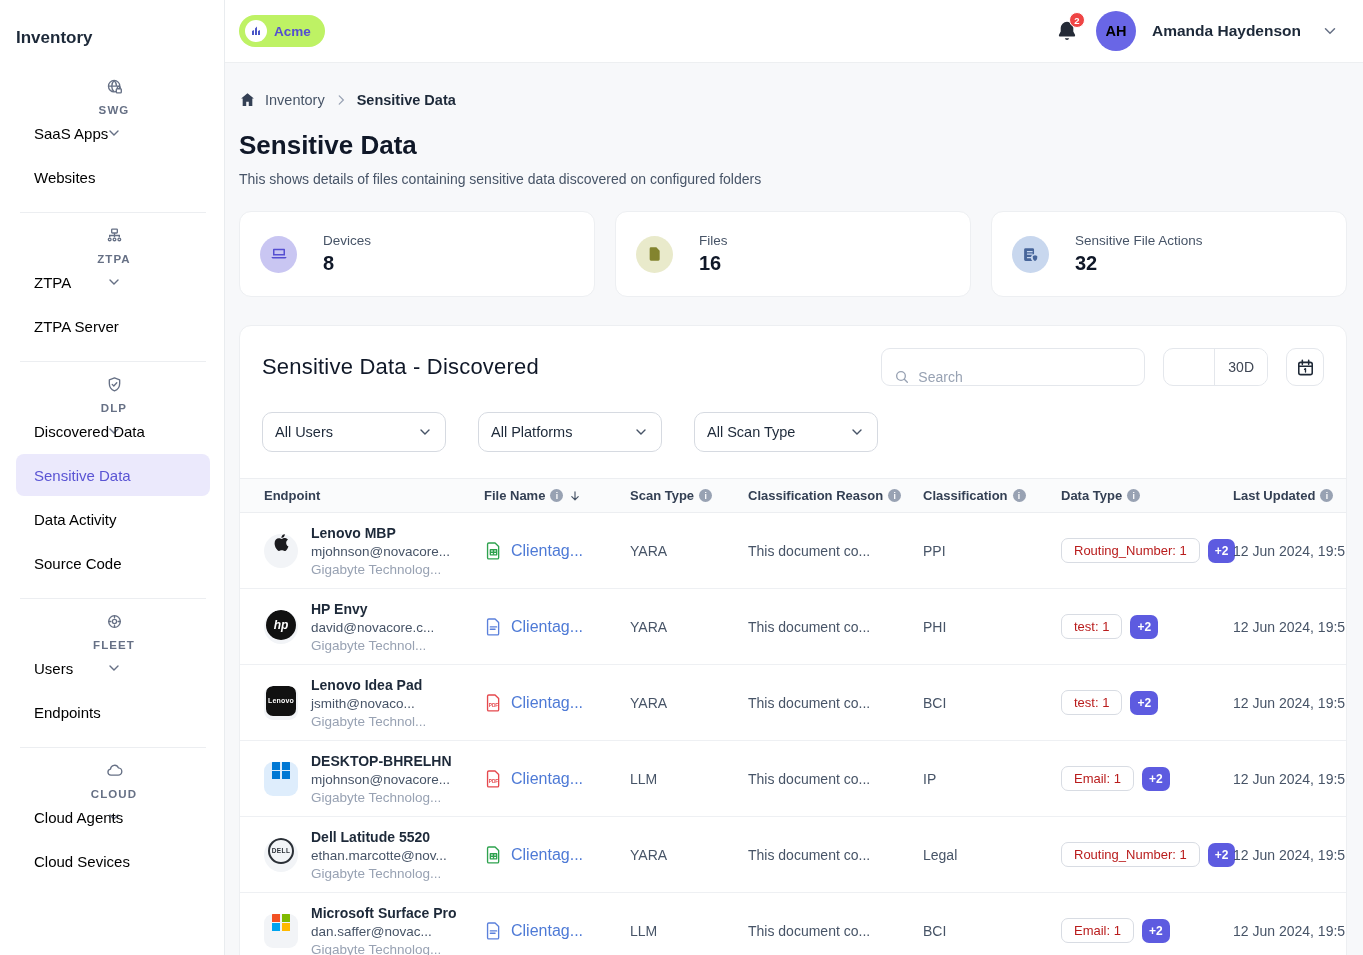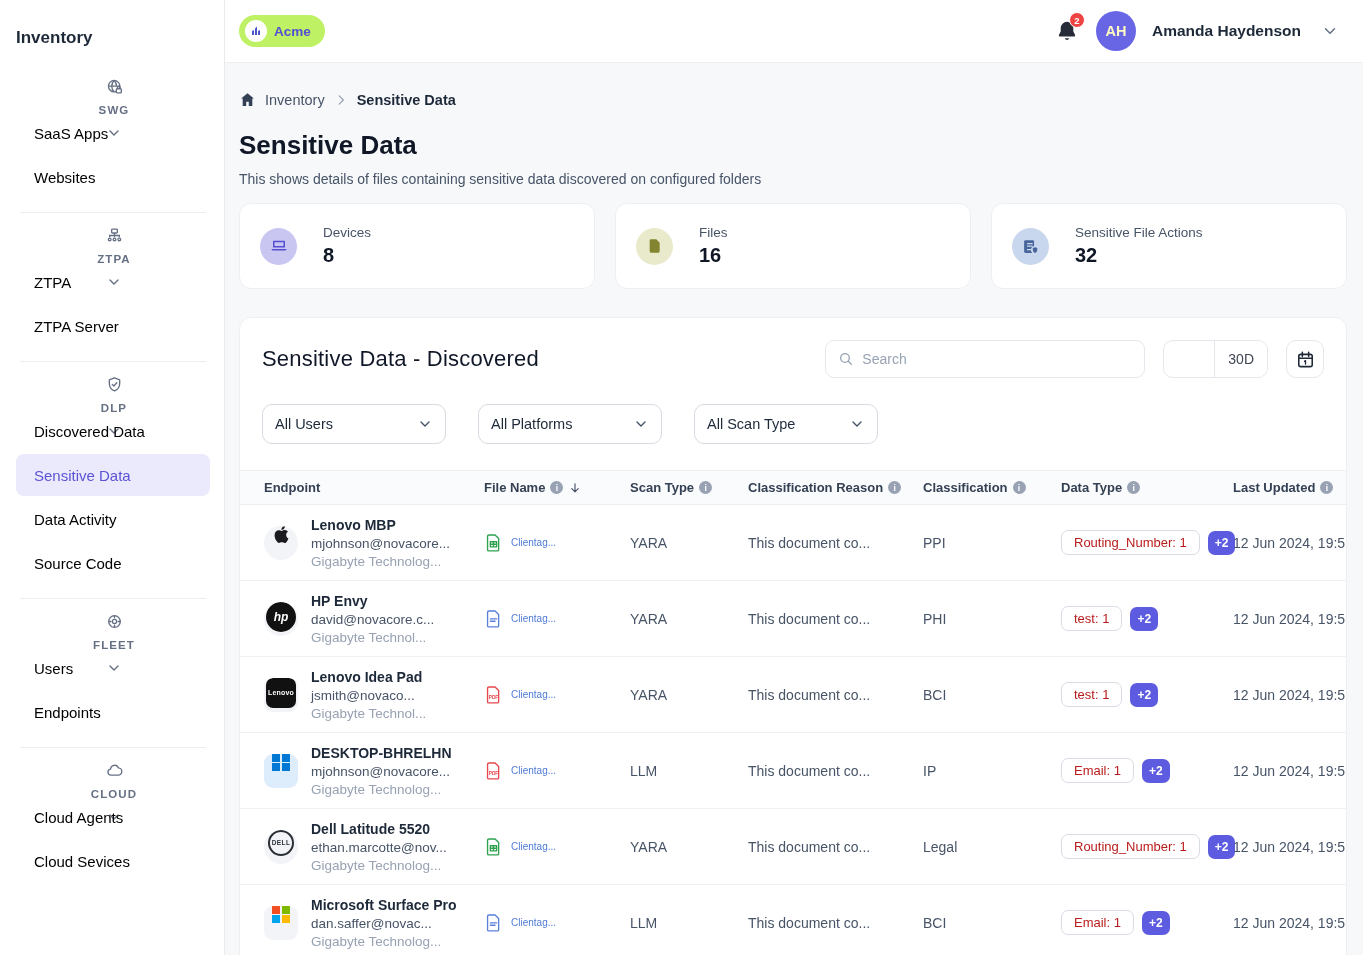--- a/index.html
+++ b/index.html
@@ -29,51 +29,51 @@
     border-radius:999px; padding:5px 14px 5px 6px; cursor:pointer; }
   .org-badge .org-circ { width:22px; height:22px; background:#fff; border-radius:50%;
     display:inline-flex; align-items:center; justify-content:center; color:#4A55C7; }
   .org-badge .org-name { font-size:13.5px; font-weight:600; color:#554ED1; }
   .topbar-right { margin-left:auto; display:flex; align-items:center; gap:14px; }
   .bell-wrap { position:relative; width:30px; height:30px; display:flex; align-items:center;
     justify-content:center; cursor:pointer; color:#252B37; }
   .bell-badge { position:absolute; top:-4px; right:-3px; min-width:16px; height:16px; background:#EF4444;
     border-radius:999px; color:#fff; font-size:9.5px; font-weight:700; display:flex;
     align-items:center; justify-content:center; padding:0 4px; border:1.5px solid #fff; }
-  .avatar { width:40px; height:40px; border-radius:50%; background:#6966E6; color:#fef9c3;
+  .avatar { width:40px; height:40px; border-radius:50%; background:#6966E6; color:#000000;
     display:flex; align-items:center; justify-content:center; font-size:14.5px; font-weight:600; cursor:pointer; }
   .user-name { font-size:15.5px; font-weight:700; color:#1D2939; margin:0 6px 0 2px; cursor:pointer; }
   .user-chevron { color:#667085; display:inline-flex; cursor:pointer; }
 
   
   .content { flex:1; padding:28px 16px 0 14px; overflow:hidden; }
   .breadcrumb { display:flex; align-items:center; gap:9px; margin-bottom:22px; }
   .breadcrumb .home-ic { color:#344054; display:inline-flex; cursor:pointer; }
   .crumb-root { font-size:14.5px; color:#475467; cursor:pointer; }
   .crumb-sep { color:#98A2B3; display:inline-flex; }
   .crumb-current { font-size:14.5px; font-weight:700; color:#1D2939; }
   .page-title { font-size:26px; font-weight:700; color:#101828; margin-bottom:10px; }
-  .page-sub { font-size:14px; color:#475467; margin-bottom:16px; }
+  .page-sub { font-size:14px; color:#475467; margin-bottom:24px; }
 
   .stats { display:flex; gap:20px; margin-bottom:28px; }
   .stat-card { flex:1; background:#fff; border:1px solid #EDEFF2; border-radius:12px;
     padding:20px 20px; display:flex; align-items:center; gap:26px; min-height:86px; }
   .stat-icon { width:37px; height:37px; border-radius:50%; display:flex; align-items:center; justify-content:center; }
   .stat-icon.c1 { background:#C9C6F2; color:#554ED1; }
   .stat-icon.c2 { background:#E9EACB; color:#83842F; }
   .stat-icon.c3 { background:#C8D7EE; color:#47659A; }
   .stat-label { font-size:13.5px; color:#475467; margin-bottom:4px; }
   .stat-value { font-size:20px; font-weight:700; color:#101828; }
 
   .panel { background:#fff; border:1px solid #EDEFF2; border-radius:12px; overflow:hidden;
     height:700px; }
   .panel-head { display:flex; align-items:center; padding:22px 22px 18px 22px; gap:18px; }
   .panel-title { flex:1; font-size:22px; font-weight:400; color:#101828; letter-spacing:.2px; }
-  .search-box { width:320px; height:38px; border:1px solid #E4E7EC; border-radius:9px;
-    display:flex; align-items:center; gap:8px; padding:0 12px; background:#fff; }
+  .search-box { width:264px; height:38px; border:1px solid #E4E7EC; border-radius:9px;
+    display:flex; align-items:flex-end; gap:8px; padding:0 12px; background:#fff; }
   .search-box input { border:none; outline:none; flex:1; font-size:14px; color:#344054;
     font-family:"Liberation Sans", sans-serif; background:transparent; }
   .search-box input::placeholder { color:#98A2B3; }
   .search-ic { color:#98A2B3; display:inline-flex; }
   .segmented { display:flex; border:1px solid #E4E7EC; border-radius:10px; overflow:hidden; height:38px; }
   .segmented .seg { min-width:50px; padding:0 13px; display:flex; align-items:center; justify-content:center;
     font-size:14px; color:#3F4654; background:#fff; cursor:pointer; border:none;
     font-family:"Liberation Sans", sans-serif; }
   .segmented .seg.active { background:#5eead4; font-weight:500;margin-top:47px; }
   .segmented .seg + .seg { border-left:1px solid #E4E7EC; }
@@ -106,21 +106,21 @@
   .col-dtype { width:172px; min-width:172px; display:flex; align-items:center; gap:8px; }
   .col-updated { width:180px; min-width:180px; font-size:14px; color:#475467; white-space:nowrap; }
   .dev-avatar { width:34px; height:34px; min-width:34px; border-radius:50%; background:#F2F4F7;
     display:flex; align-items:flex-start; justify-content:center; overflow:hidden; }
   .dev-avatar.sq { border-radius:9px; }
   .dev-avatar.winbg { background:#DEEDFC; }
   .dev-lines { min-width:0; }
   .dev-name { font-size:14px; font-weight:700; color:#1D2939; white-space:nowrap; }
   .dev-user { font-size:13.5px; color:#475467; white-space:nowrap; margin-top:3px; }
   .dev-org { font-size:13.5px; color:#98A2B3; white-space:nowrap; margin-top:3px; }
-  .file-link { font-size:10px; color:#4E7AD6; cursor:pointer; white-space:nowrap; }
+  .file-link { font-size:16px; color:#4E7AD6; cursor:pointer; white-space:nowrap; }
   .dtype-chip { border:1px solid #D8DCE3; border-radius:7px; background:#fff; padding:4px 12px;
     font-size:13px; color:#b91c1c; white-space:nowrap; cursor:pointer; }
   .plus-chip { background:#5D5BE0; border-radius:7px; color:#fff; font-size:12px; font-weight:600;
     padding:5px 7px; cursor:pointer; }
   .hp-circ { width:30px; height:30px; border-radius:50%; background:#111; color:#fff; display:flex;
     align-items:center; justify-content:center; font-size:12px; font-weight:700; font-style:italic; }
   .lenovo-sq { width:30px; height:30px; border-radius:7px; background:#111; color:#fff; display:flex;
     align-items:center; justify-content:center; font-size:7px; font-weight:700; letter-spacing:.2px; }
   .dell-ring { width:26px; height:26px; border-radius:50%; border:2px solid #2A2F36; color:#2A2F36;
     display:flex; align-items:center; justify-content:center; font-size:6.5px; font-weight:700; letter-spacing:.4px; }

